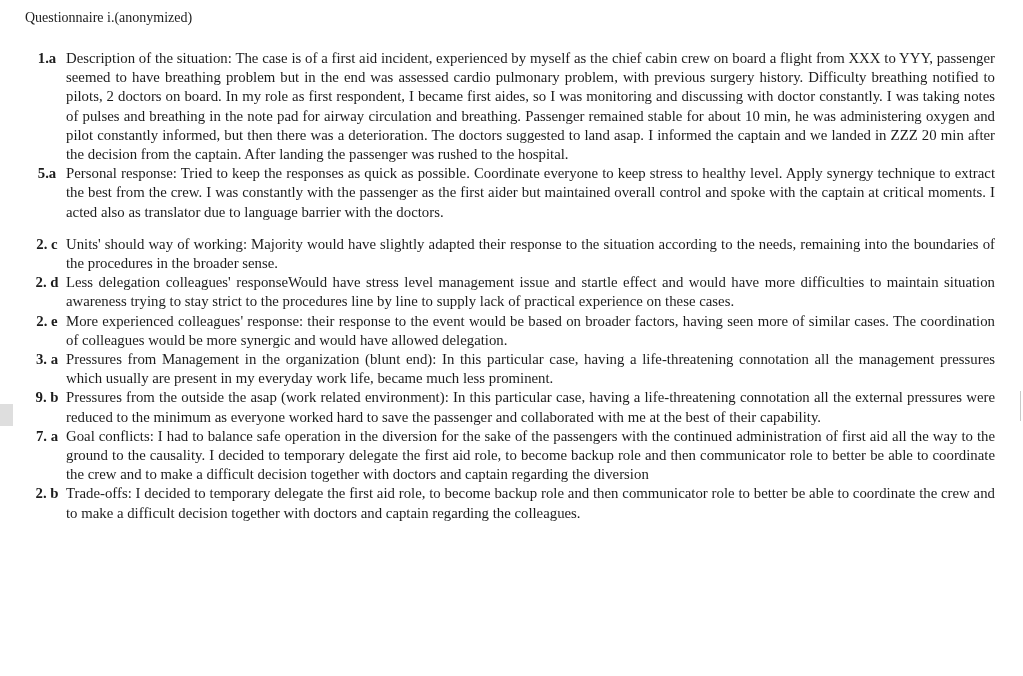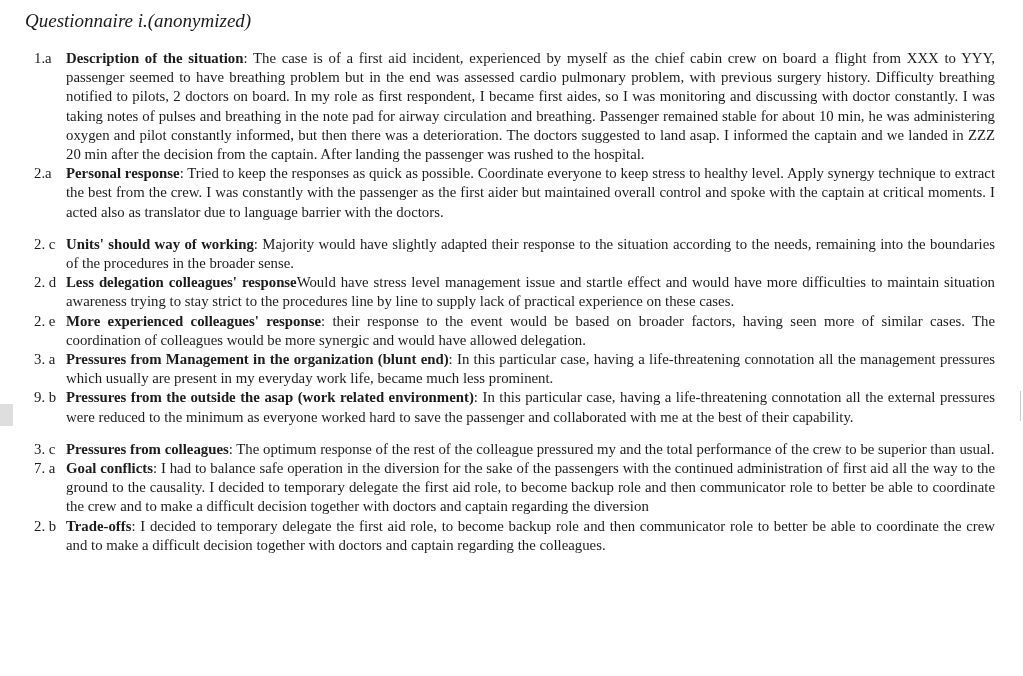--- a/index.html
+++ b/index.html
@@ -7,45 +7,45 @@
     width: 1023px; height: 676px;
     background: #ffffff;
     color: #1c1c1c;
     font-family: "Liberation Serif", "DejaVu Serif", serif;
     overflow: hidden;
     position: relative;
   }
   .title {
     position: absolute;
     left: 25px; top: 10px;
-    font-style: italic;
-    font-size: 19px;
+    font-size: 14px;
     white-space: nowrap;
   }
   .list {
     position: absolute;
     left: 34px; right: 28px; top: 49px;
   }
   .item {
     display: flex;
     gap: 6px;
     font-size: 14.8px;
     line-height: 19.2px;
   }
   .item.gap { margin-top: 13px; }
   .num {
     flex: 0 0 26px;
-    text-align: left;
+    text-align: center;
     white-space: nowrap;
+    font-weight: bold;
   }
   .body {
     flex: 1;
     text-align: justify;
   }
-  .label { font-weight: bold; }
+  .label { font-weight: normal; }
   .artifact-left {
     position: absolute;
     left: 0; top: 404px;
     width: 13px; height: 22px;
     background: #dedede;
   }
   .artifact-right {
     position: absolute;
     right: 2px; top: 391px;
     width: 1px; height: 30px;
@@ -57,21 +57,21 @@
 
 <div class="page">
   <div class="title">Questionnaire i.(anonymized)</div>
   <div class="list" id="list">
   <div class="item">
     <span class="num">1.a</span>
     <div class="body"><span class="label">Description of the situation</span><span class="sep">: </span><span class="text">The case is of a first aid incident, experienced by myself as the chief cabin crew on board a flight from XXX to YYY, passenger seemed to have breathing problem but in the end was assessed cardio pulmonary problem, with previous surgery history. Difficulty breathing notified to pilots, 2 doctors on board. In my role as first respondent, I became first aides, so I was monitoring and discussing with doctor constantly. I was taking notes of pulses and breathing in the note pad for airway circulation and breathing. Passenger remained stable for about 10 min, he was administering oxygen and pilot constantly informed, but then there was a deterioration. The doctors suggested to land asap. I informed the captain and we landed in ZZZ 20 min after the decision from the captain. After landing the passenger was rushed to the hospital.</span></div>
   </div>
 
   <div class="item">
-    <span class="num">2.a</span>
+    <span class="num">5.a</span>
     <div class="body"><span class="label">Personal response</span><span class="sep">: </span><span class="text">Tried to keep the responses as quick as possible. Coordinate everyone to keep stress to healthy level. Apply synergy technique to extract the best from the crew. I was constantly with the passenger as the first aider but maintained overall control and spoke with the captain at critical moments. I acted also as translator due to language barrier with the doctors.</span></div>
   </div>
 
 
   <div class="item gap">
     <span class="num">2. c</span>
     <div class="body"><span class="label">Units' should way of working</span><span class="sep">: </span><span class="text">Majority would have slightly adapted their response to the situation according to the needs, remaining into the boundaries of the procedures in the broader sense.</span></div>
   </div>
 
   <div class="item">
@@ -87,24 +87,20 @@
   <div class="item">
     <span class="num">3. a</span>
     <div class="body"><span class="label">Pressures from Management in the organization (blunt end)</span><span class="sep">: </span><span class="text">In this particular case, having a life-threatening connotation all the management pressures which usually are present in my everyday work life, became much less prominent.</span></div>
   </div>
 
   <div class="item">
     <span class="num">9. b</span>
     <div class="body"><span class="label">Pressures from the outside the asap (work related environment)</span><span class="sep">: </span><span class="text">In this particular case, having a life-threatening connotation all the external pressures were reduced to the minimum as everyone worked hard to save the passenger and collaborated with me at the best of their capability.</span></div>
   </div>
 
-  <div class="item gap">
-    <span class="num">3. c</span>
-    <div class="body"><span class="label">Pressures from colleagues</span><span class="sep">: </span><span class="text">The optimum response of the rest of the colleague pressured my and the total performance of the crew to be superior than usual.</span></div>
-  </div>
 
   <div class="item">
     <span class="num">7. a</span>
     <div class="body"><span class="label">Goal conflicts</span><span class="sep">: </span><span class="text">I had to balance safe operation in the diversion for the sake of the passengers with the continued administration of first aid all the way to the ground to the causality. I decided to temporary delegate the first aid role, to become backup role and then communicator role to better be able to coordinate the crew and to make a difficult decision together with doctors and captain regarding the diversion</span></div>
   </div>
 
   <div class="item">
     <span class="num">2. b</span>
     <div class="body"><span class="label">Trade-offs</span><span class="sep">: </span><span class="text">I decided to temporary delegate the first aid role, to become backup role and then communicator role to better be able to coordinate the crew and to make a difficult decision together with doctors and captain regarding the colleagues.</span></div>
   </div>

